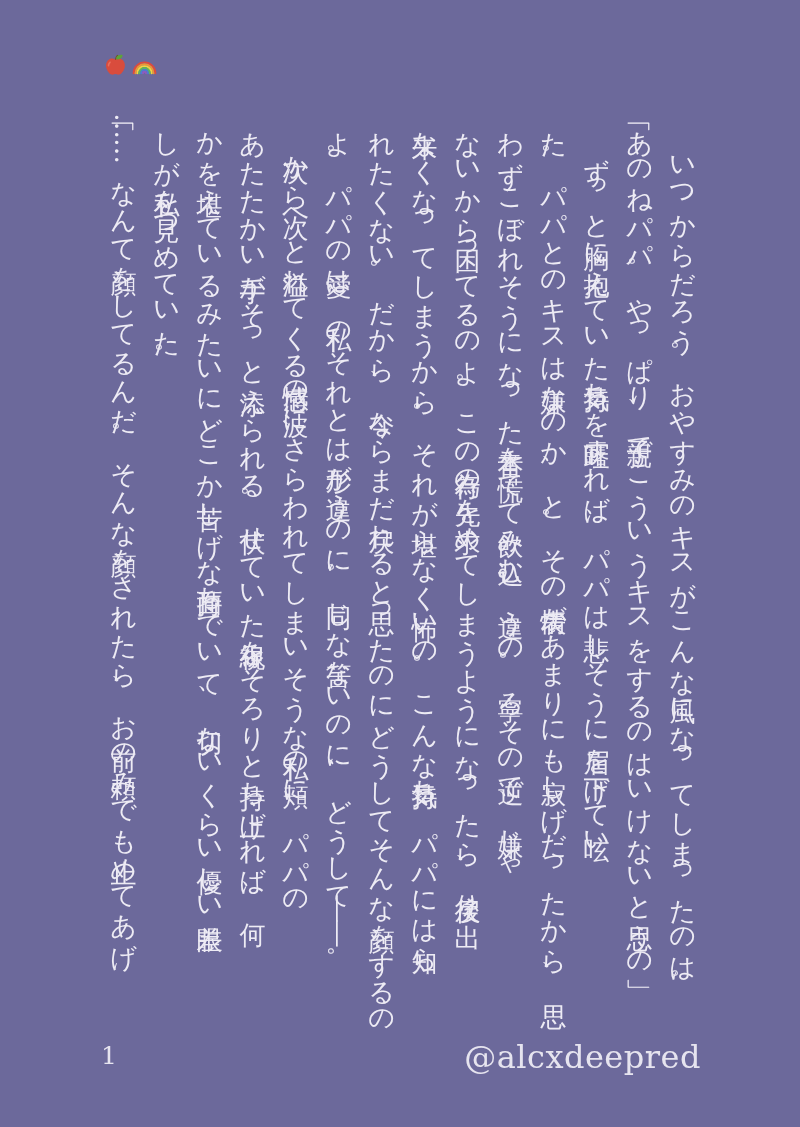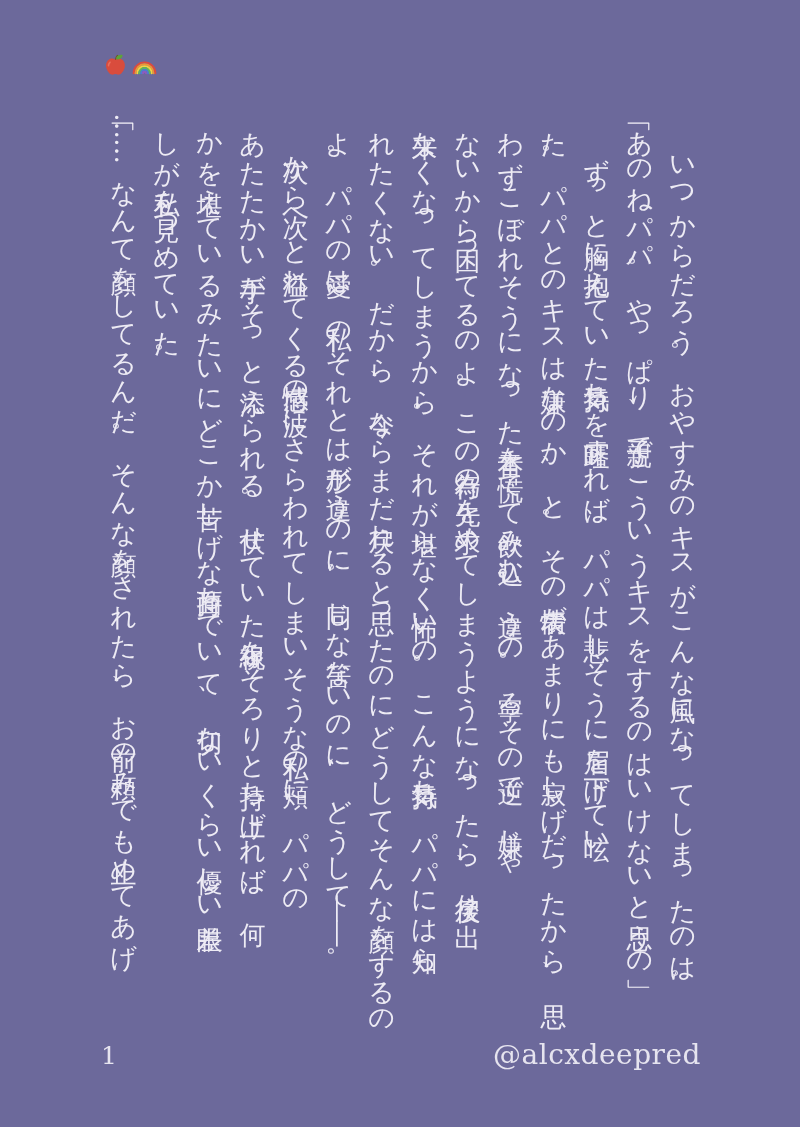--- a/index.html
+++ b/index.html
@@ -51,21 +51,21 @@
     left: 101px;
     top: 1041px;
     font-size: 25px;
     color: var(--text);
     opacity: 0.95;
   }
   .footer-handle {
     position: absolute;
     right: 99px;
     top: 1038px;
-    font-size: 28px;
+    font-size: 32px;
     letter-spacing: 0.5px;
     color: var(--text);
     opacity: 0.95;
   }
 </style>
 </head>
 <body>
 
 <div class="page">
 

